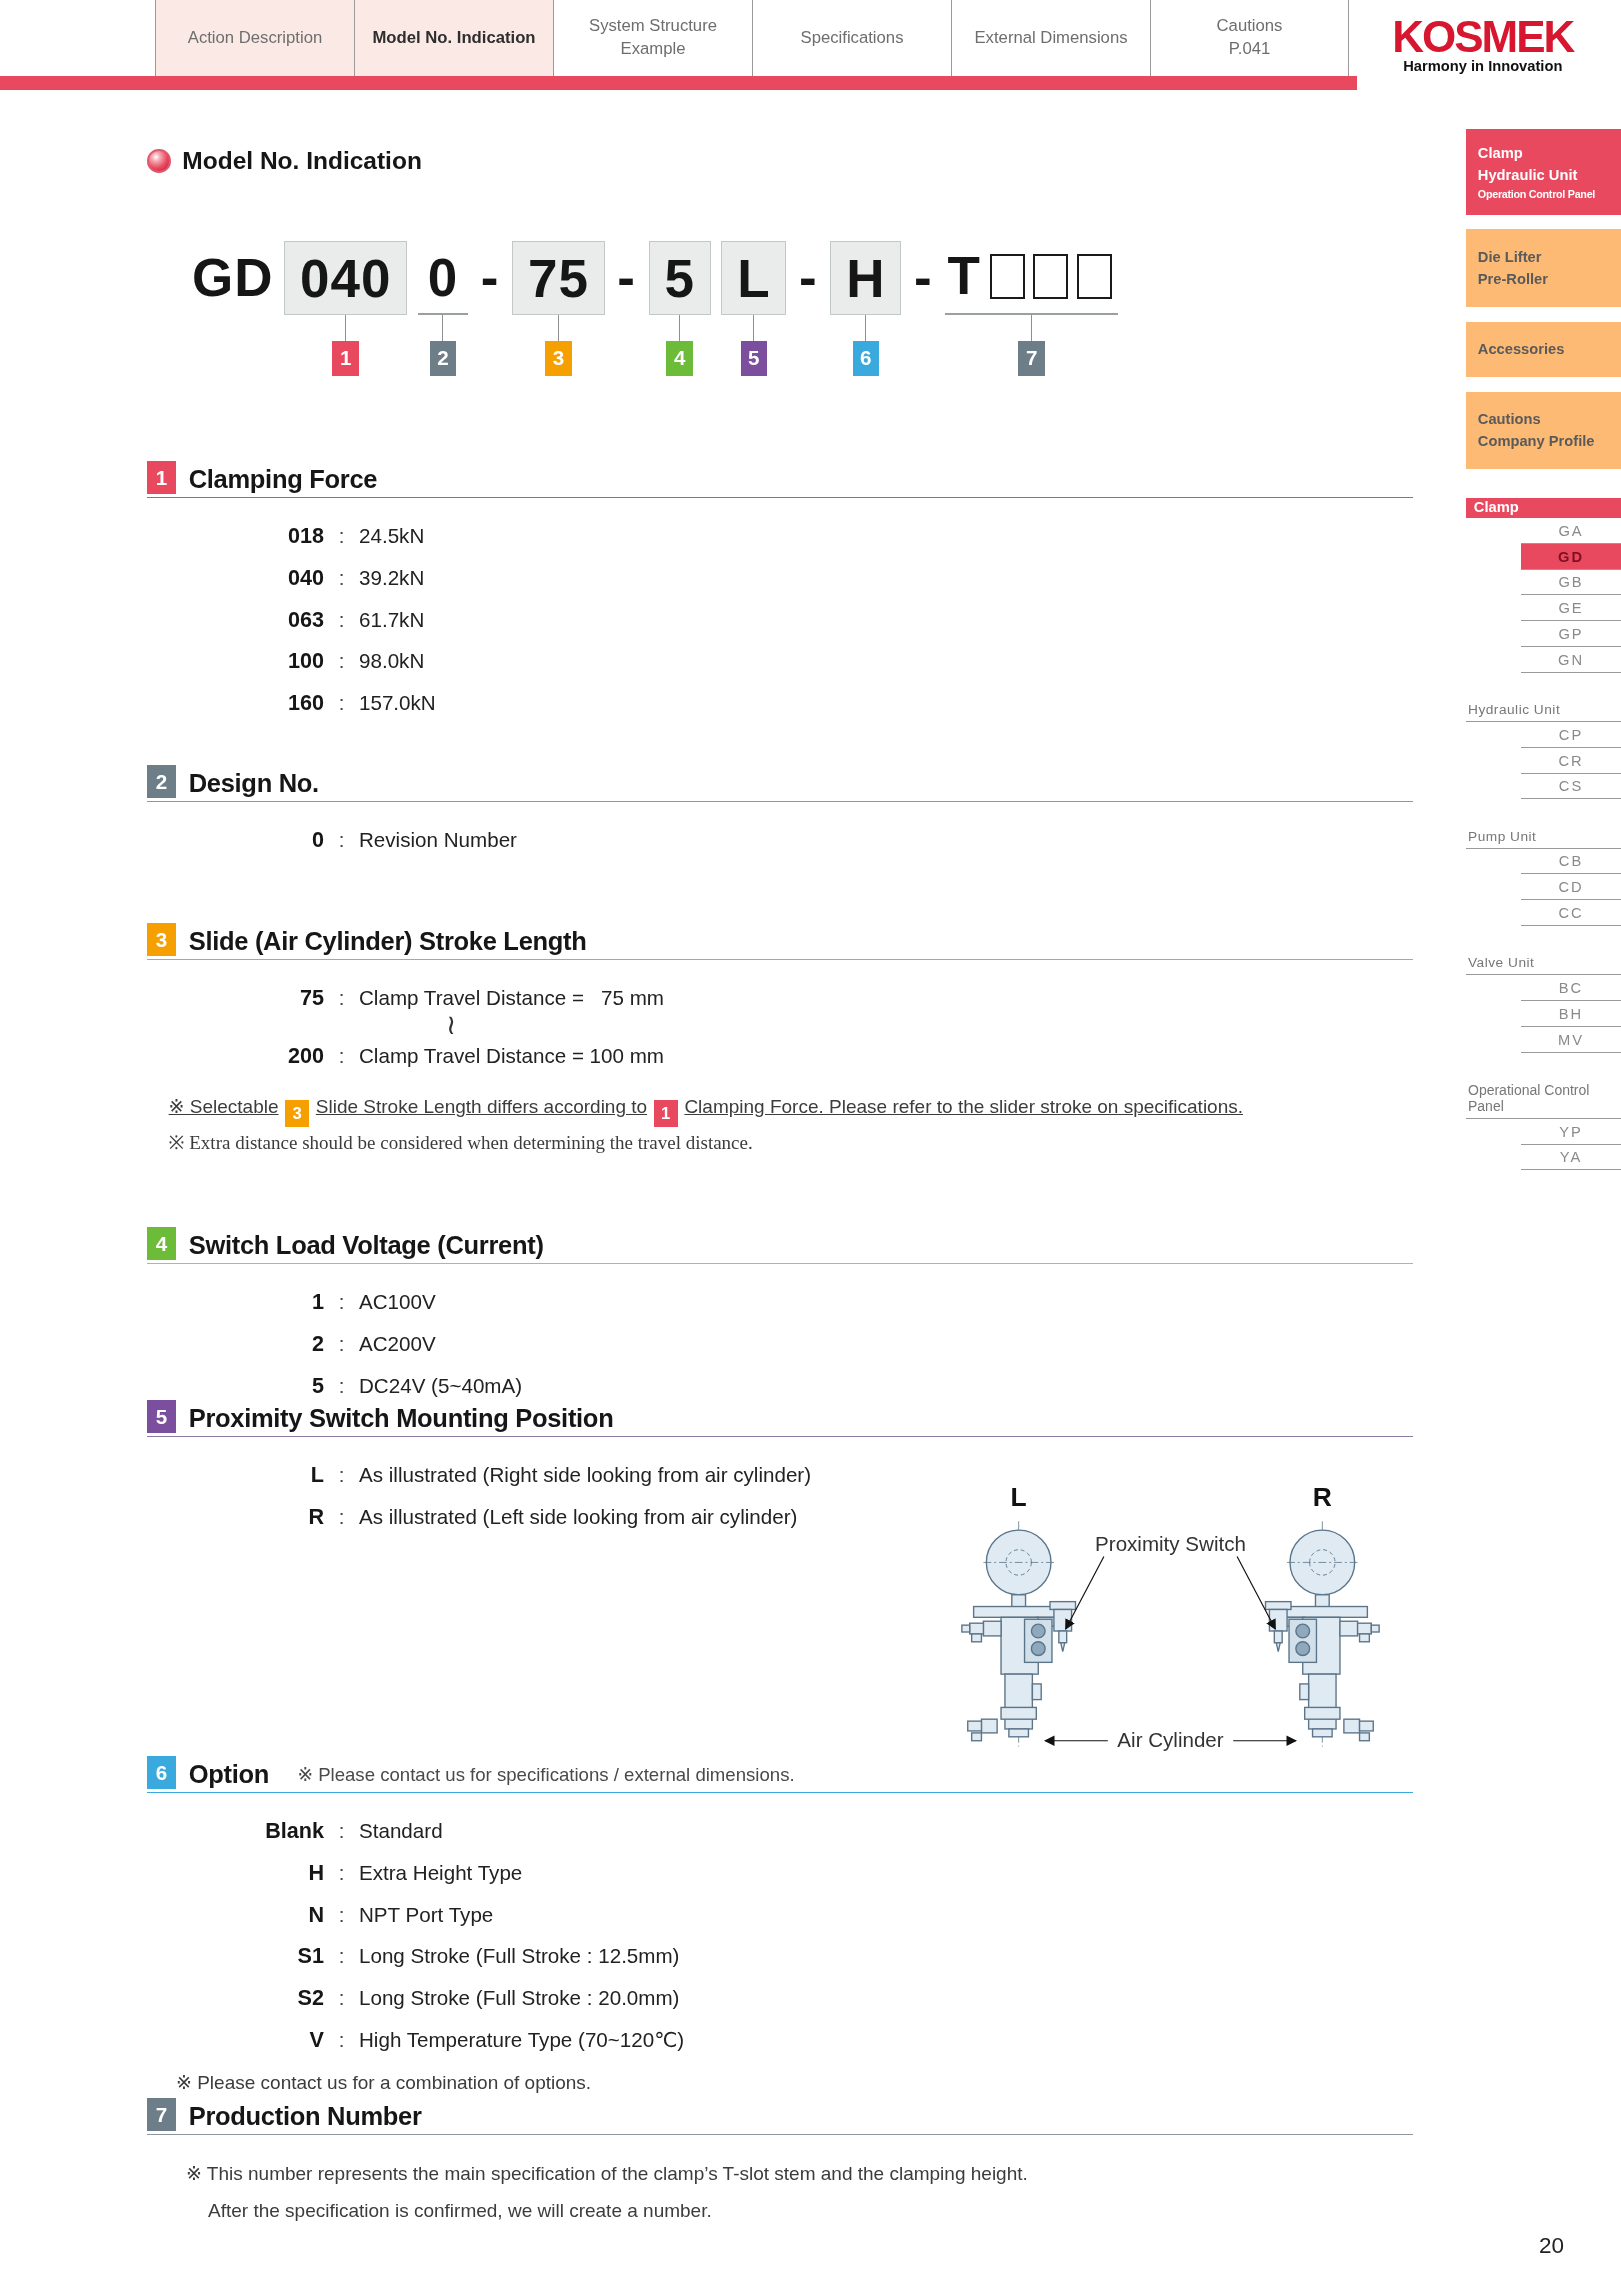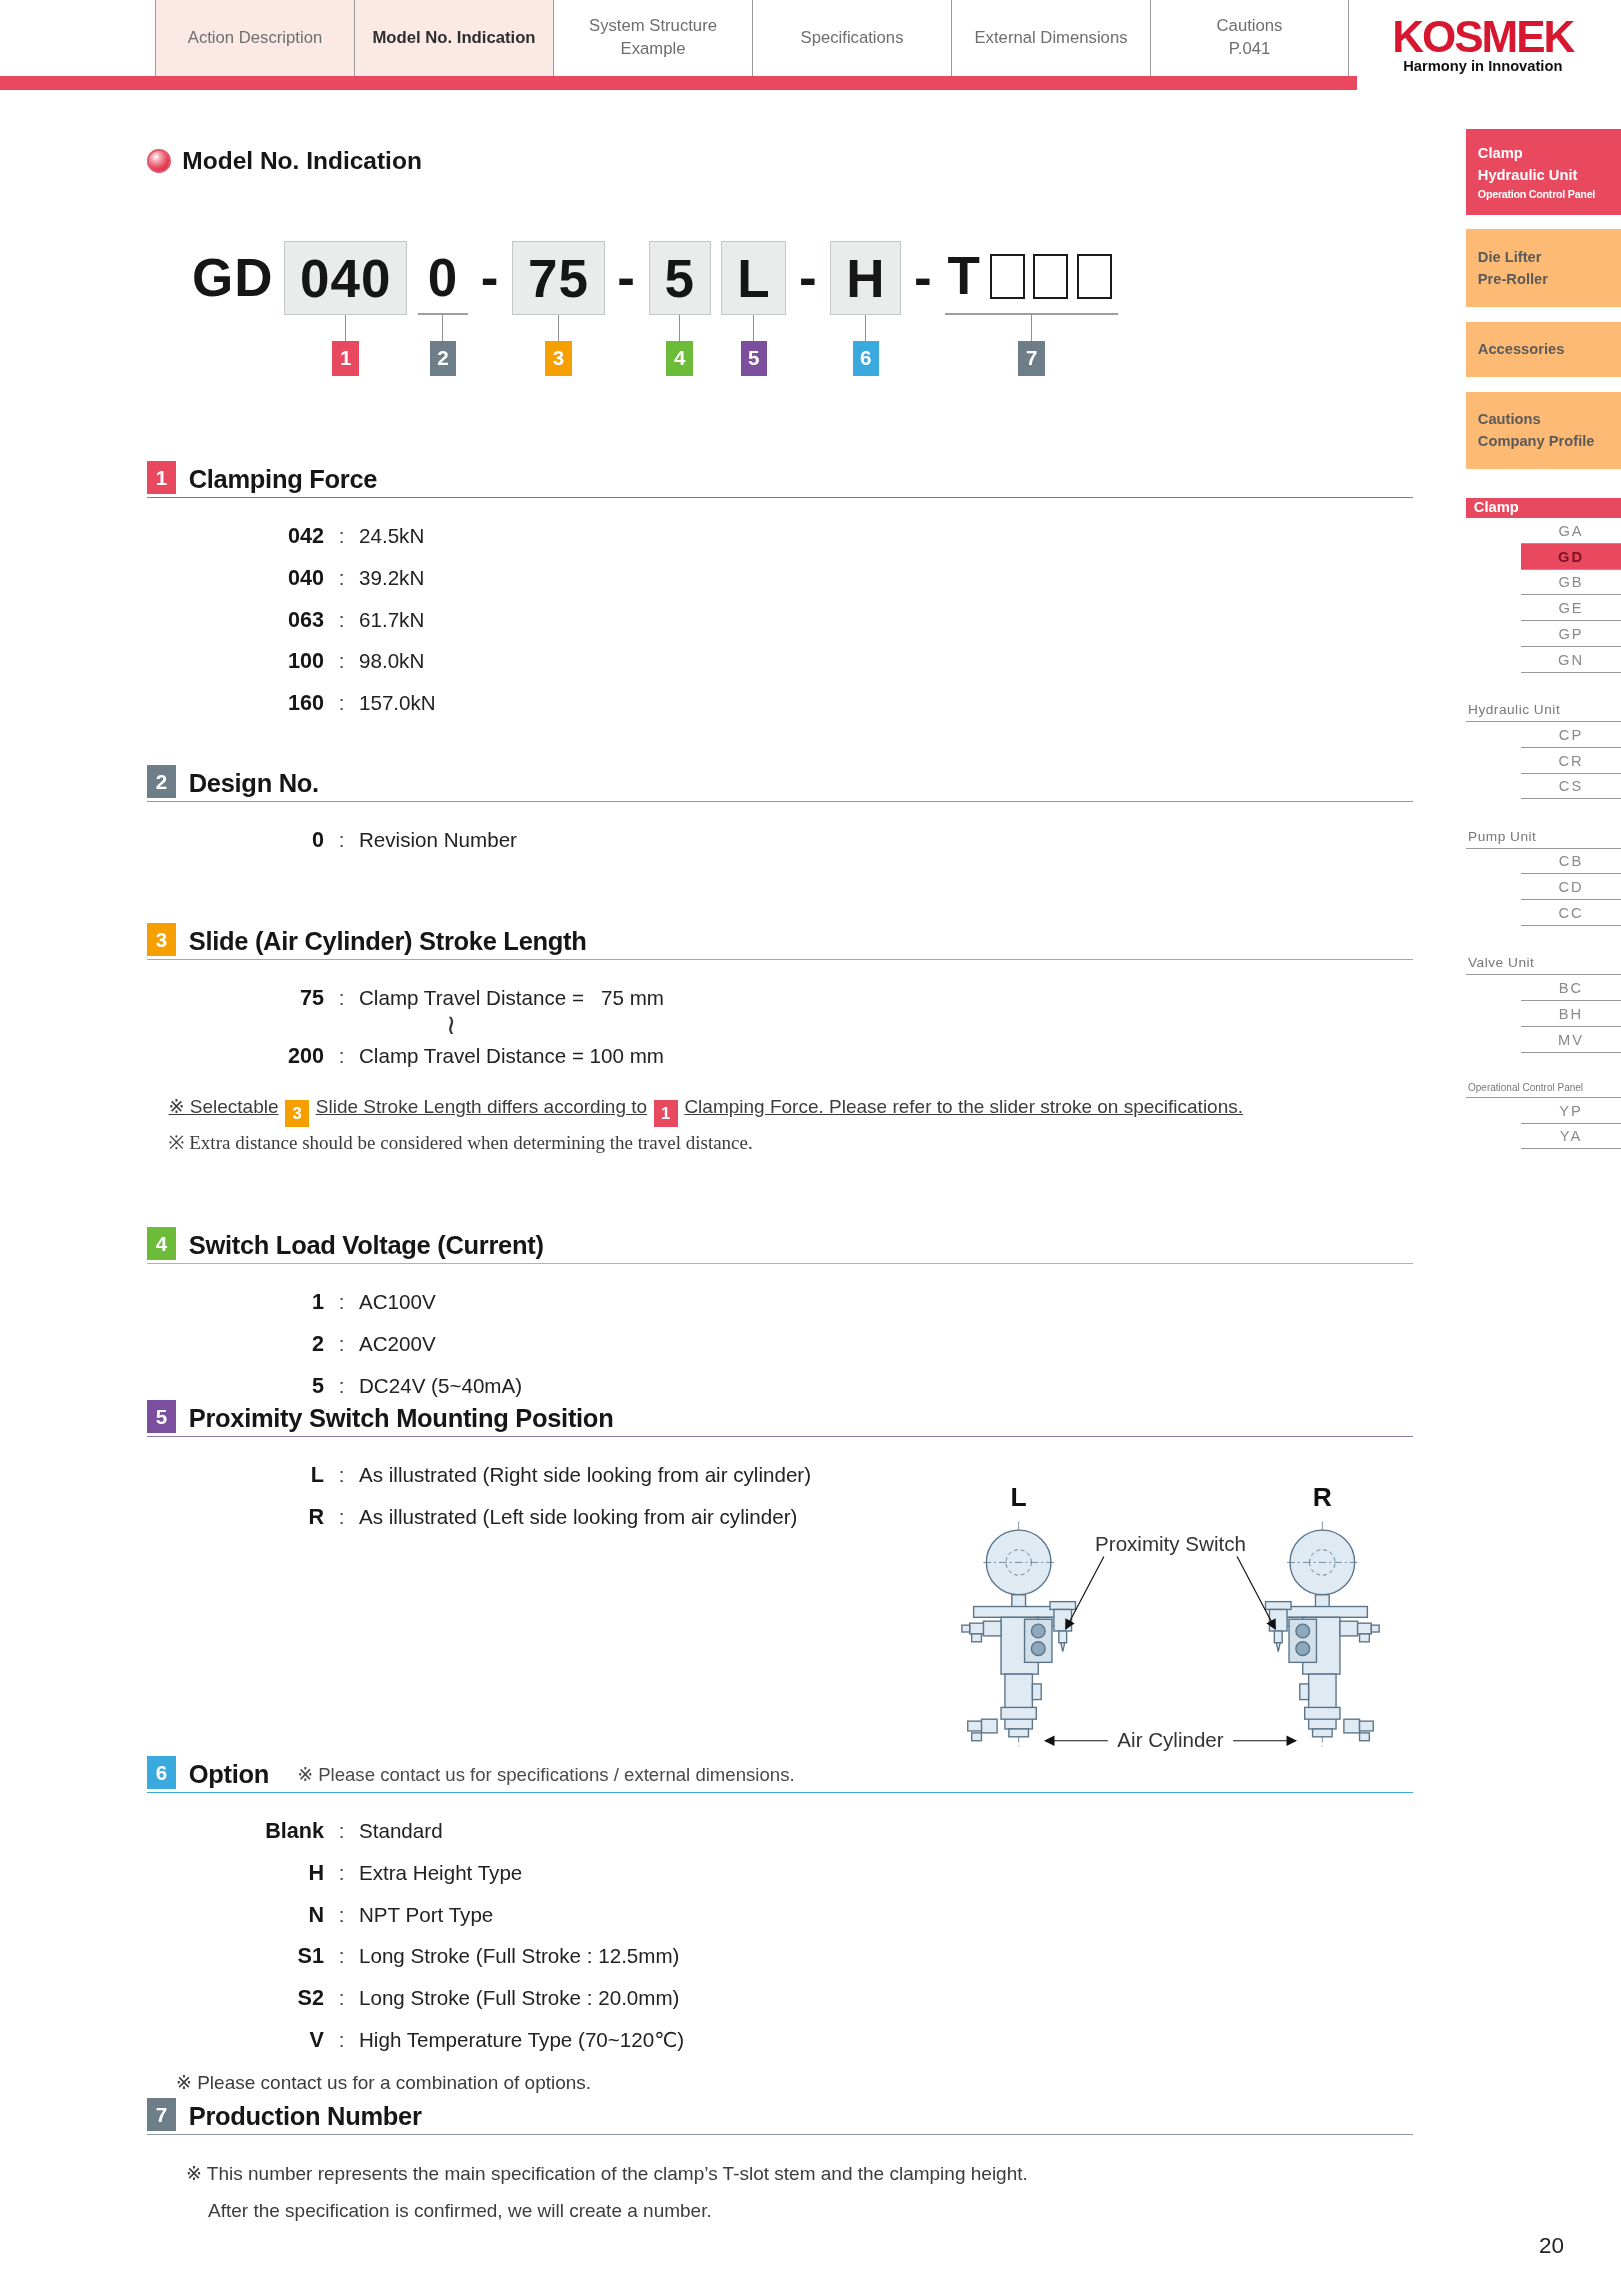--- a/index.html
+++ b/index.html
@@ -26,21 +26,21 @@
   
   #sidebar { position:absolute; left:1466px; top:129px; width:155px; }
   .side-block { background:#fdba74; padding:16.7px 11.8px; margin-bottom:14.7px; font-size:14.7px; font-weight:700; color:#5a5a5a; line-height:1.5; }
   .side-block.red { background:#e8495f; color:#fff; padding:12.7px 11.8px; }
   .side-block .small { font-size:10.8px; letter-spacing:-0.3px; }
   #side-nav { margin-top:29px; }
   .clamp-header { background:#e8495f; color:#fff; font-weight:700; font-size:14.7px; padding:1px 0 2.9px 7.8px; }
   .nav-item { margin-left:55px; text-align:center; font-size:14.7px; color:#8a8a8a; letter-spacing:2px; padding:4.9px 0 3.9px; border-bottom:1px solid #9a9a9a; cursor:pointer; }
   .nav-item.active { background:#e8495f; color:#7e1120; font-weight:700; }
   .group-header { margin-top:27.4px; font-size:13.7px; color:#777; padding:2px 0 3.9px 2px; border-bottom:1px solid #9a9a9a; letter-spacing:0.5px; }
-  .group-header.condensed { font-size:10px; letter-spacing:0; }
+  .group-header.condensed { font-size:14px; letter-spacing:0; }
   
   #page-title-row { position:absolute; left:147px; top:147px; display:flex; align-items:center; gap:11.8px; }
   .red-ball {
     width:23.5px; height:23.5px; border-radius:50%;
     background:radial-gradient(circle at 35% 30%, #ffffff 0%, #f4a9b4 22%, #e8495f 58%, #c2182f 100%);
     border:2px solid #e05a6e;
   }
   #page-title-row .title { font-size:24.5px; font-weight:700; color:#161616; }
   
   #model-row { position:absolute; left:192px; top:241px; display:flex; align-items:flex-start; }
@@ -222,21 +222,21 @@
   </div>
 </div>
 
 <div class="section" style="top:461px;">
   <div class="sec-header b-red">
     <div class="sec-badge c-red">1</div>
     <div class="sec-title">Clamping Force</div>
   </div>
   <div class="sec-items">
     <div class="def-row">
-        <span class="def-term">042</span>
+        <span class="def-term">018</span>
         <span class="def-colon">:</span>
         <span class="def-desc">24.5kN</span>
       </div>
     <div class="def-row">
         <span class="def-term">040</span>
         <span class="def-colon">:</span>
         <span class="def-desc">39.2kN</span>
       </div>
     <div class="def-row">
         <span class="def-term">063</span>

